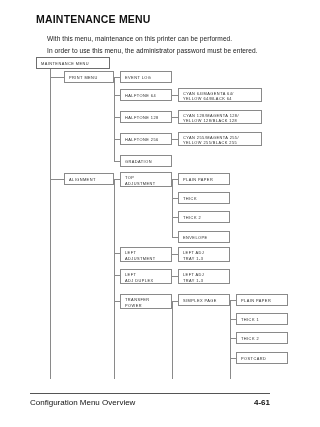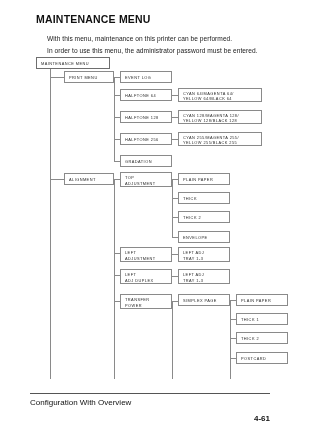--- a/index.html
+++ b/index.html
@@ -104,21 +104,20 @@
     white-space: nowrap;
   }
   .footer-right {
     position: absolute;
     right: 30px;
     top: 398px;
     font-size: 8px;
     font-weight: bold;
     color: #111;
     white-space: nowrap;
-    margin-top: 16px;
   }
 </style>
 </head>
 <body>
 
 <div id="page">
 
   <div class="page-title">MAINTENANCE MENU</div>
   <div class="intro-line intro-1">With this menu, maintenance on this printer can be performed.</div>
   <div class="intro-line intro-2">In order to use this menu, the administrator password must be entered.</div>
@@ -227,16 +226,16 @@
 
     <div class="node" style="left:236px; top:313px; width:52px; height:12px;">THICK 1</div>
 
     <div class="node" style="left:236px; top:332px; width:52px; height:12px;">THICK 2</div>
 
     <div class="node" style="left:236px; top:352px; width:52px; height:12px;">POSTCARD</div>
 
   </div>
 
   <div class="footer-rule"></div>
-  <div class="footer-left">Configuration With Overview</div>
+  <div class="footer-left">Configuration Menu Overview</div>
   <div class="footer-right">4-61</div>
 
 </div>
 
 </body></html>

